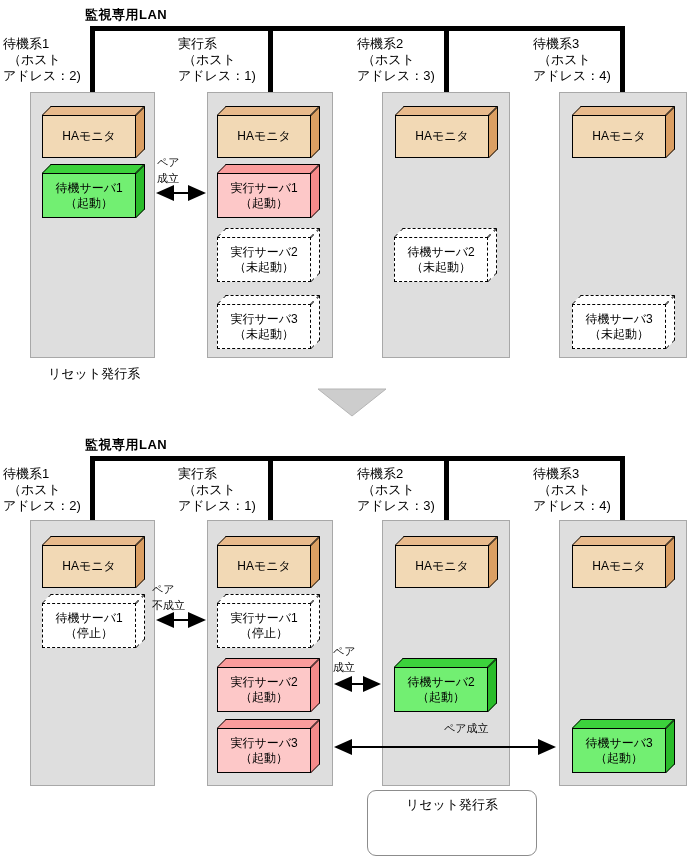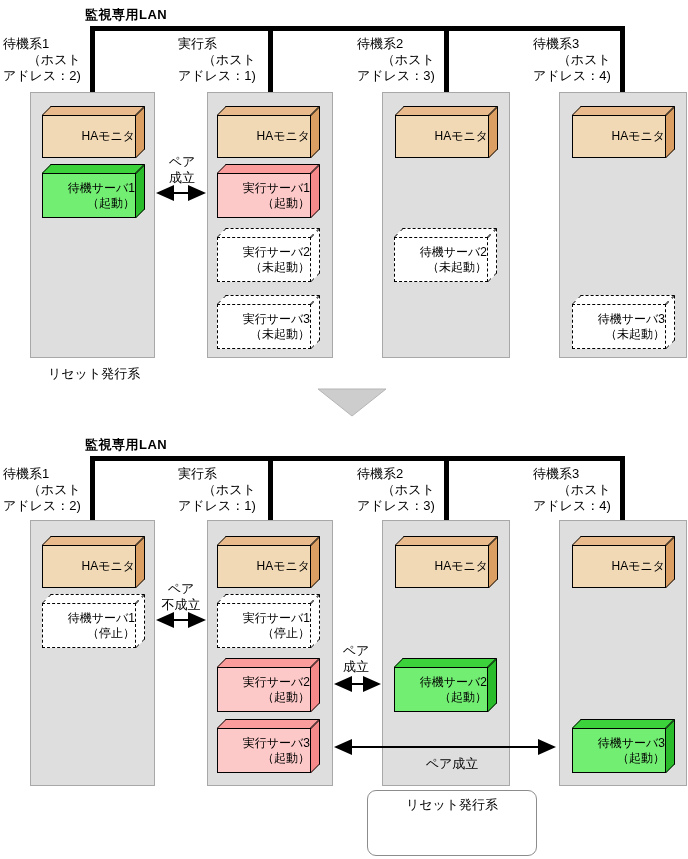--- a/index.html
+++ b/index.html
@@ -6,29 +6,29 @@
   body { background:#fff; font-family:"Liberation Sans", sans-serif; color:#000; }
   .canvas { position:relative; width:688px; height:859px; background:#fff; overflow:hidden; }
 
   
   .lan-h { position:absolute; height:5px; background:#000; }
   .lan-v { position:absolute; width:5px; background:#000; }
 
   
   .lan-title { position:absolute; font-size:13px; font-weight:bold; letter-spacing:0.5px; white-space:nowrap; }
   .hostlabel { position:absolute; font-size:13px; line-height:16px; white-space:nowrap; }
-  .hostlabel .ln2 { padding-left:5px;text-align:right; }
+  .hostlabel .ln2 { padding-left:5px; }
 
   
   .panel { position:absolute; background:#dedede; border:1px solid #a8a8a8; }
 
   
   .b3d { position:absolute; width:103px; }
   .b3d .face { position:absolute; left:0; top:9px; right:9px; bottom:0;
-               display:flex; flex-direction:column; justify-content:center; align-items:flex-end; }
+               display:flex; flex-direction:column; justify-content:center; align-items:center; }
   .b3d .topf { position:absolute; left:0; top:0; right:9px; height:9px;
                transform:skewX(-45deg); transform-origin:left bottom; }
   .b3d .sidef { position:absolute; top:9px; right:0; width:9px; bottom:0;
                 transform:skewY(-45deg); transform-origin:left top; }
   .bl { font-size:12px; line-height:15px; text-align:center; white-space:nowrap; }
 
   .tan .face  { background:#f2d9b5; border:1px solid #000; }
   .tan .topf  { background:#e8ba8c; border:1px solid #000; border-bottom:none; }
   .tan .sidef { background:#db9f63; border:1px solid #000; border-left:none; }
 
@@ -38,21 +38,21 @@
 
   .pink .face  { background:#fdc8c8; border:1px solid #000; }
   .pink .topf  { background:#fa9c9c; border:1px solid #000; border-bottom:none; }
   .pink .sidef { background:#f68a8a; border:1px solid #000; border-left:none; }
 
   .dashed .face  { background:#fff; border:1px dashed #000; }
   .dashed .topf  { background:#fff; border:1px dashed #000; border-bottom:none; }
   .dashed .sidef { background:#fff; border:1px dashed #000; border-left:none; }
 
   
-  .pairlabel { position:absolute; font-size:13px; line-height:16px; text-align:center; white-space:nowrap; }
+  .pairlabel { position:absolute; font-size:11px; line-height:16px; text-align:left; white-space:nowrap; }
   .note-text { position:absolute; font-size:13px; white-space:nowrap; }
   .callout { position:absolute; background:#fff; border:1px solid #8c8c8c; border-radius:9px;
              font-size:13px; line-height:17px; text-align:center; padding-top:5px; }
 
   svg.overlay { position:absolute; left:0; top:0; pointer-events:none; }
 </style>
 </head>
 <body>
 
 <div class="canvas">
@@ -290,21 +290,21 @@
     </div>
 
     <div class="pairlabel" style="left:152px; top:581px; width:58px;">
       <div>ペア</div>
       <div>不成立</div>
     </div>
     <div class="pairlabel" style="left:333px; top:643px; width:46px;">
       <div>ペア</div>
       <div>成立</div>
     </div>
-    <div class="pairlabel" style="left:420px; top:720px; width:64px;margin-top:36px;">ペア成立</div>
+    <div class="pairlabel" style="left:444px; top:720px; width:64px;">ペア成立</div>
 
     <div class="callout" style="left:367px; top:790px; width:170px; height:66px;">
       <div>リセット発行系</div>
     </div>
   </div>
 
   <svg class="overlay" width="688" height="859" viewBox="0 0 688 859">
     <defs>
       <marker id="ae" markerWidth="9" markerHeight="8" refX="8" refY="4" orient="auto">
         <path d="M0,0 L9,4 L0,8 z" fill="#000"></path>

